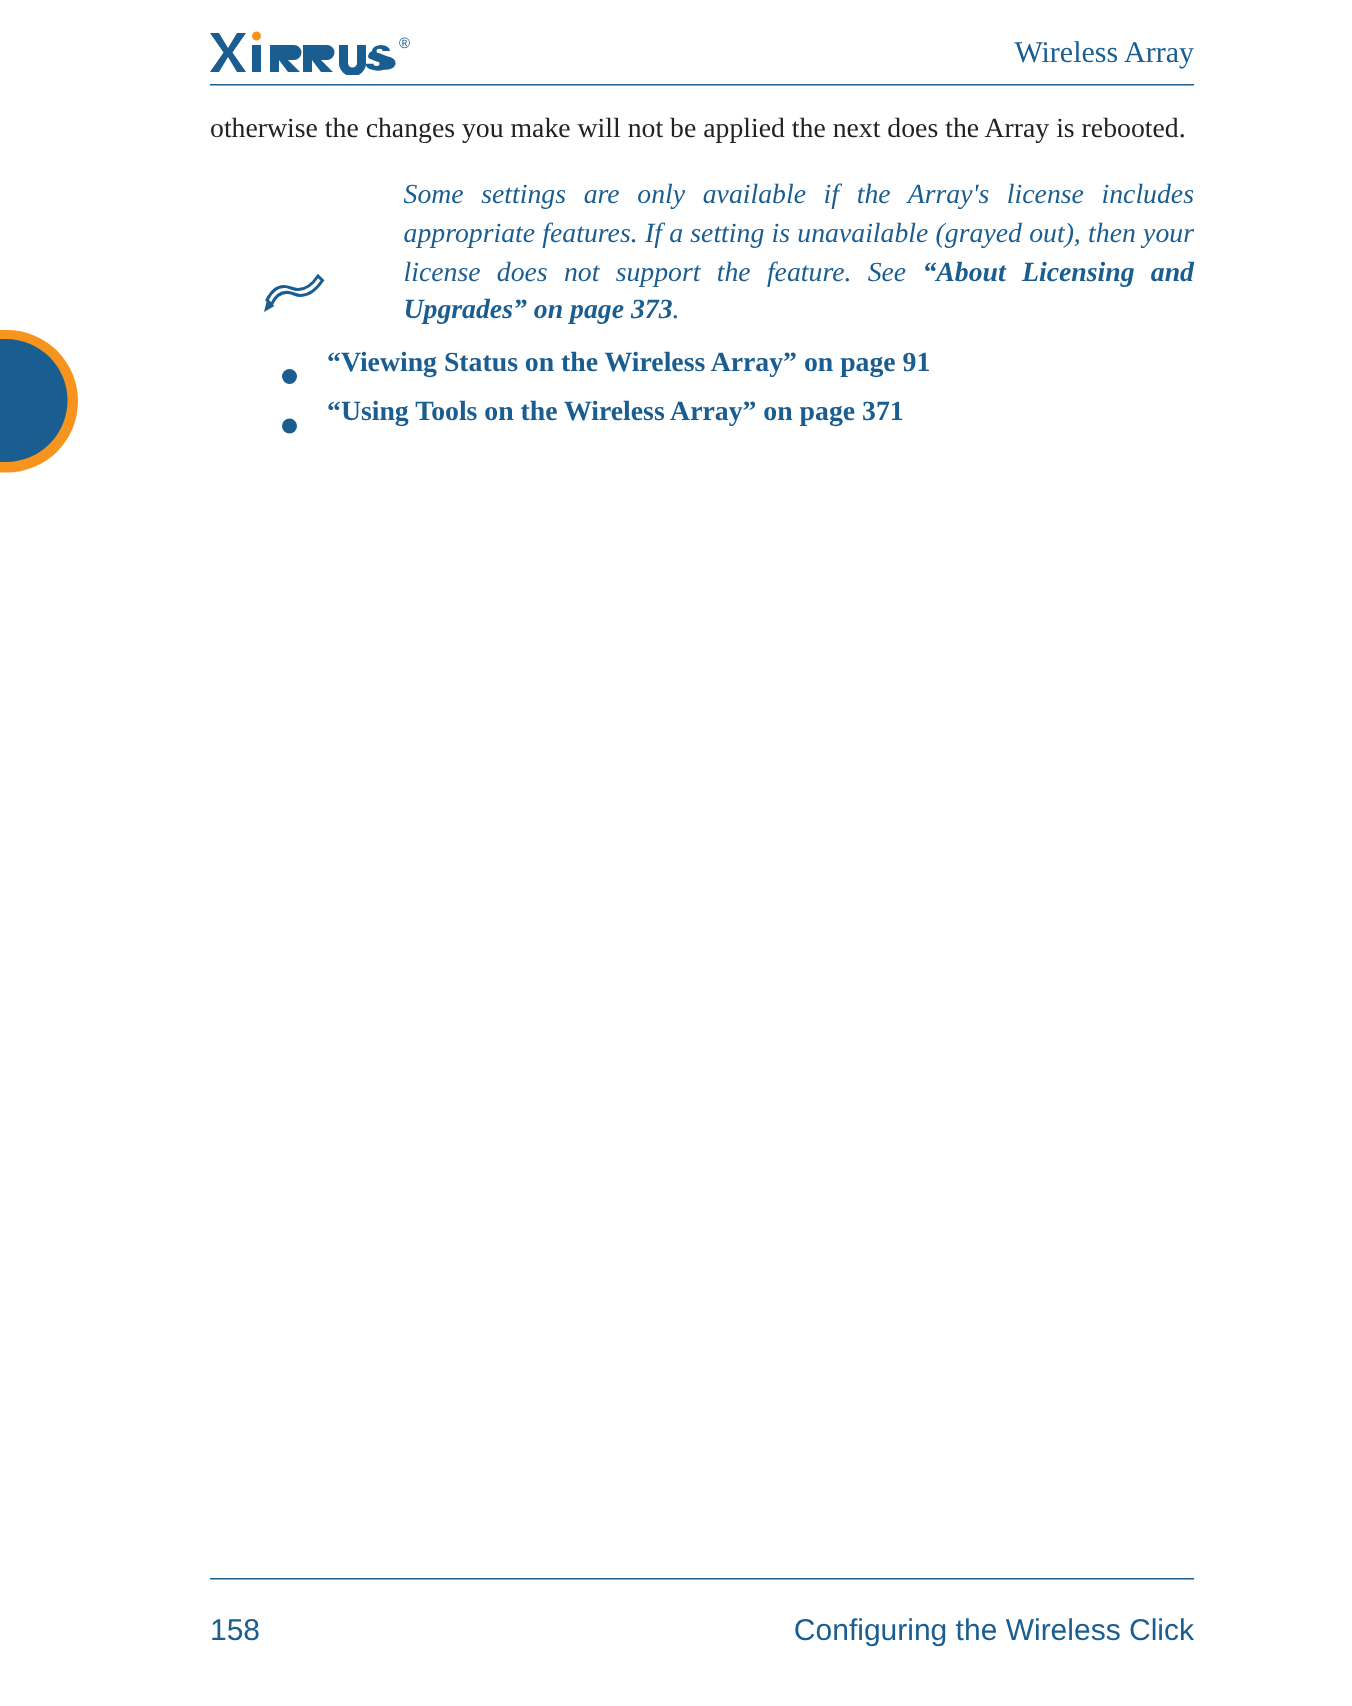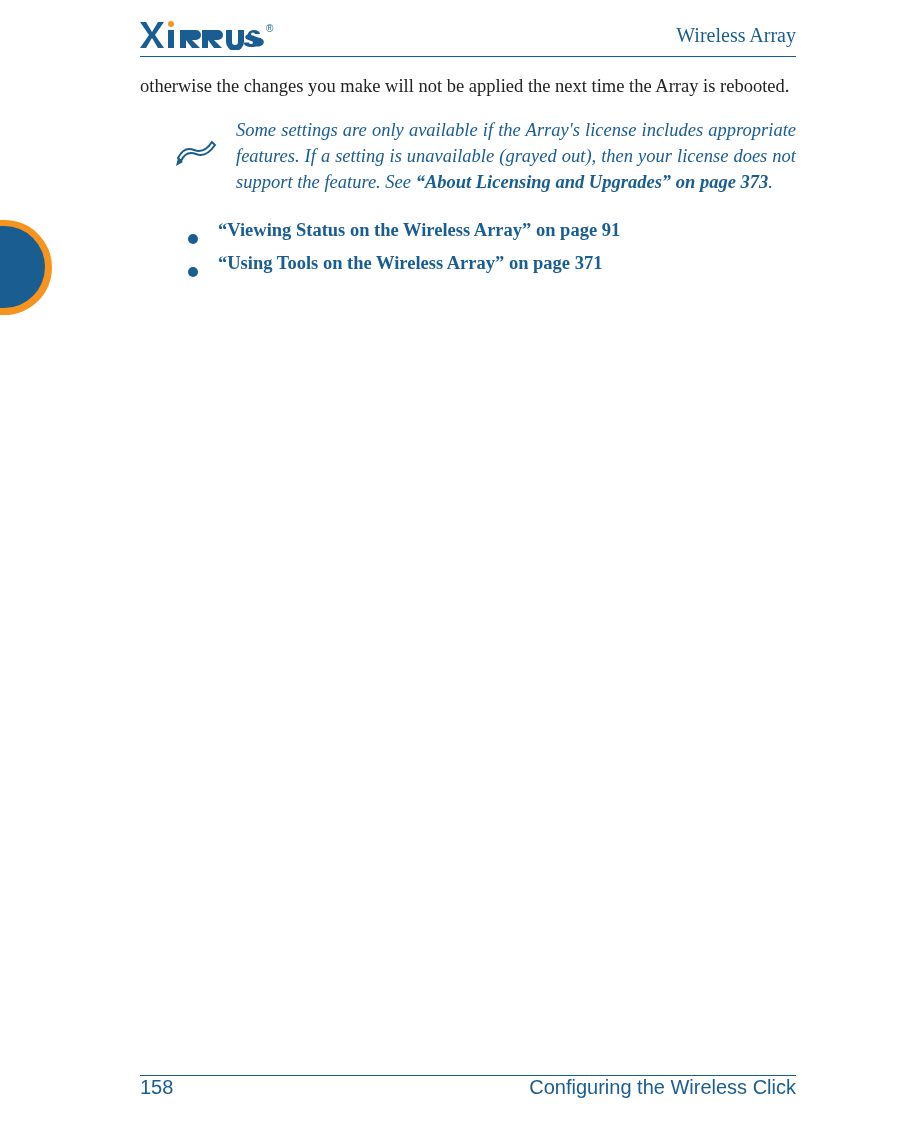--- a/index.html
+++ b/index.html
@@ -39,23 +39,23 @@
     }
     .body-text {
       font-size: 18.5px;
       color: #222;
       line-height: 1.45;
       text-align: justify;
       margin-bottom: 18px;
     }
     .note-row {
       display: flex;
-      align-items: center;
-      margin: 14px 0 22px 0;
-      gap: 12px;
+      align-items: flex-end;
+      margin: 14px 0 8px 0;
+      gap: 45px;
     }
     .note-icon {
       flex: 0 0 56px;
       margin-left: 28px;
       margin-top: 2px;
       color: #1a5d90;
       font-size: 36px;
       text-align: center;
     }
     .note-text {
@@ -122,21 +122,21 @@
       font-size: 18.5px;
       font-weight: 700;
       line-height: 1.45;
     }
     .footer {
       position: absolute;
       left: 140px;
       right: 105px;
       bottom: 38px;
       border-top: 1.5px solid #1a5d90;
-      padding-top: 0;
+      padding-top: 23px;
       display: flex;
       justify-content: space-between;
       align-items: center;
     }
     .page-number {
       color: #1a5d90;
       font-size: 20px;
       font-family: Arial, Helvetica, sans-serif;
     }
     .footer-title {
@@ -168,21 +168,21 @@
           <path d="M86 10 h6 v12 a3 3 0 0 0 6 0 v-12 h6 v12 a9 9 0 0 1 -18 0 z"></path>
           <path d="M108 14 a6 4 0 0 1 12 0 h-5 a2 1.5 0 0 0 -4 0 a2 1.5 0 0 0 2 1.5 l5 2 a6 4 0 0 1 -2 9 a8 4 0 0 1 -12 -4 h5 a2 1.5 0 0 0 4 0 a2 1.5 0 0 0 -2 -1.5 l-5 -2 a6 4 0 0 1 2 -5 z"></path>
         </g>
         <circle cx="31" cy="4" r="3" fill="#f7941e"></circle>
         <text x="126" y="12" font-size="10" fill="#1a5d90" font-family="Arial">®</text>
       </svg>
     </div>
     <div class="header-title">Wireless Array</div>
   </div>
 
-  <p class="body-text">otherwise the changes you make will not be applied the next time the Array is rebooted.</p>
+  <p class="body-text">otherwise the changes you make will not be applied the next does the Array is rebooted.</p>
 
   <div class="note-row">
     <div class="note-icon">
       <svg width="44" height="34" viewBox="0 0 44 34">
         <path d="M 4 22 Q 10 10 20 14 Q 30 18 38 6 L 41 9 Q 32 22 22 18 Q 12 14 7 25 Z" fill="none" stroke="#1a5d90" stroke-width="2"></path>
         <path d="M 4 22 L 2 30 L 9 26 Z" fill="#1a5d90"></path>
       </svg>
     </div>
     <div class="note-text">
       <span>Some settings are only available if the Array's license includes appropriate features. If a setting is unavailable (grayed out), then your license does not support the feature. See </span><span class="note-bold">“About Licensing and Upgrades” on page 373</span><span>.</span>

